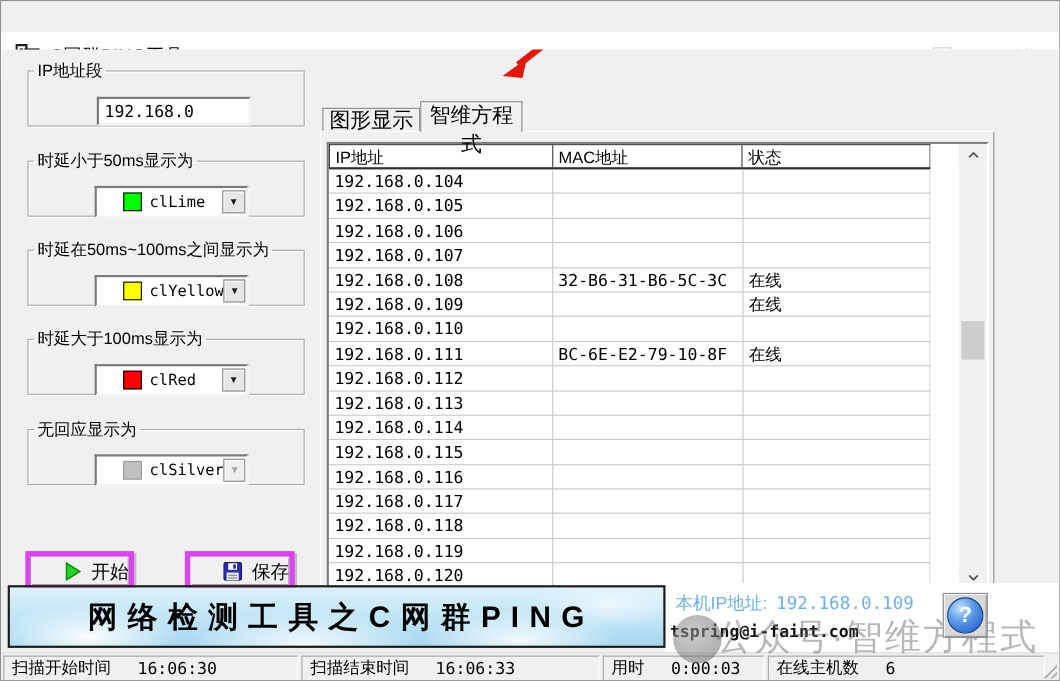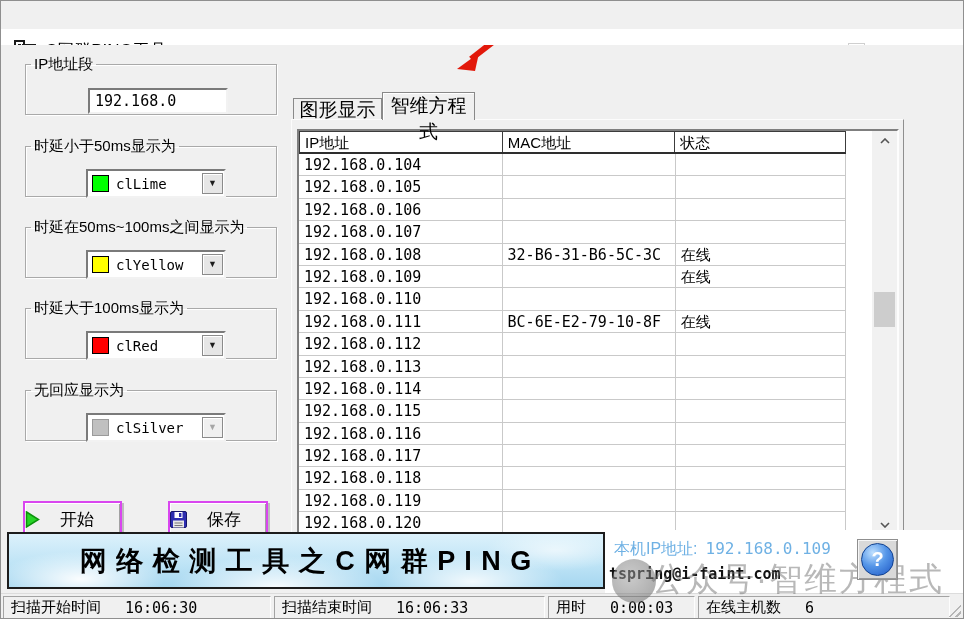--- a/index.html
+++ b/index.html
@@ -25,35 +25,35 @@
   
   fieldset.grp { position:absolute; left:24px; width:252px; height:60px;
                  border:1px solid #a9a9a9; box-shadow:1px 1px 0 #fff, inset 1px 1px 0 #fff;
                  background:#f0f0f0; }
   fieldset.grp legend { font-size:15px; color:#000; padding:0 3px; margin-left:5px; white-space:nowrap; }
   .ip-input { position:absolute; left:62px; top:14px; width:140px; height:26px;
               border:2px solid; border-color:#7a7a7a #f2f2f2 #f2f2f2 #7a7a7a; background:#fff;
               font-family:"DejaVu Sans Mono", monospace; font-size:15px; padding-left:5px; color:#000; }
   .combo { position:absolute; left:60px; top:13px; width:140px; height:29px; background:#fff;
            border:2px solid; border-color:#7a7a7a #f2f2f2 #f2f2f2 #7a7a7a;
-           display:flex; align-items:center; }
+           display:flex; align-items:center;padding-left:20px; }
   .swatch { width:17px; height:17px; border:1px solid #000; margin-left:4px; flex:0 0 auto; }
   .swatch.soft { border-color:#9a9a9a; }
   .combo-text { font-family:"DejaVu Sans Mono", monospace; font-size:14px; margin-left:7px;
                 flex:1; color:#000; }
   .combo-btn { width:21px; height:21px; margin-right:1px; background:#e6e6e6;
                border:1px solid #8b8b8b; box-shadow:inset 1px 1px 0 #fff;
                display:flex; align-items:center; justify-content:center; }
   .combo-btn .arr { font-size:9px; color:#1d1d1d; line-height:1; }
   .combo-btn.disabled { background:#f0f0f0; } .combo-btn.disabled .arr { color:#a6a6a6; }
 
   
   .btn3d { position:absolute; top:456px; height:36px; background:#f0f0f0;
-           border:2px solid #d946ef; box-shadow:inset 1px 1px 0 #fff, inset -1px -1px 0 #a2a2a2, 2px 2px 0 #bdbdbd;
-           display:flex; align-items:center; justify-content:flex-start; gap:20px;
+           border:5px solid #d946ef; box-shadow:inset 1px 1px 0 #fff, inset -1px -1px 0 #a2a2a2, 2px 2px 0 #bdbdbd;
+           display:flex; align-items:center; justify-content:flex-end; gap:9px;
            font-size:17px; color:#000; cursor:default; }
   .btn3d.start { left:22px; width:99px; } .btn3d.save { left:167px; width:100px; }
 
   
   .tab { position:absolute; background:#f0f0f0; border:1px solid #898989; border-bottom:none;
          font-size:19px; text-align:center; color:#000; }
   .tab.inactive { left:292px; top:53px; width:89px; height:21px; line-height:21px; }
   .tab.active { left:381px; top:47px; width:93px; height:28px; line-height:26px;
                 box-shadow:inset 1px 1px 0 #fff; z-index:5; }
   .tabpage { position:absolute; left:290px; top:74px; width:613px; height:424px; background:#f0f0f0;

